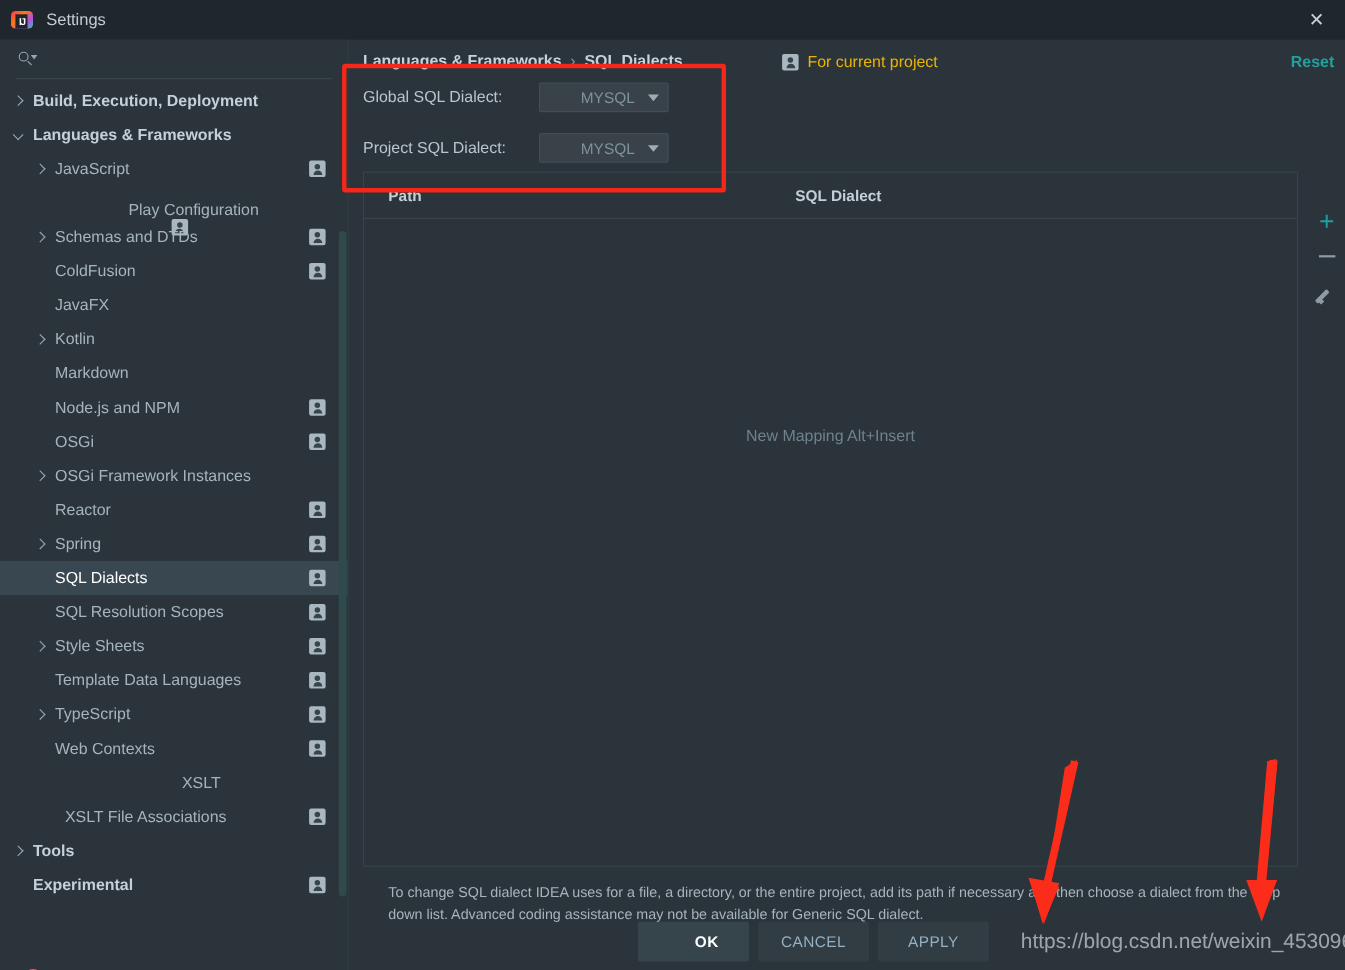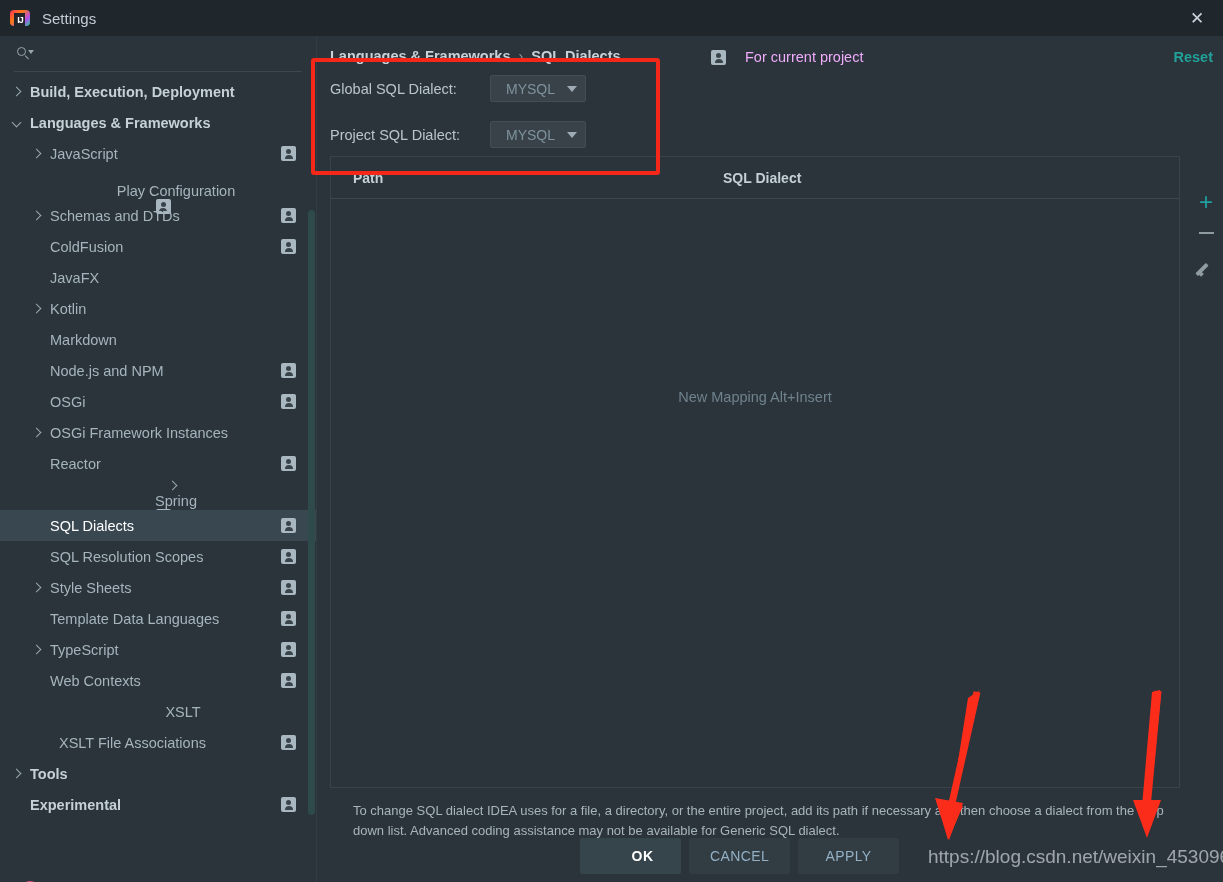--- a/index.html
+++ b/index.html
@@ -140,36 +140,36 @@
   }
   .breadcrumb {
     position: absolute; left: 13px; top: 12px;
     font-size: 14.5px; font-weight: bold; color: #c7d2da;
     display: flex; align-items: center; gap: 8px;
   }
   .breadcrumb .sep { color: #8c99a2; font-weight: normal; }
 
   .forproj {
     position: absolute; left: 394px; top: 13px;
-    display: flex; align-items: flex-end; gap: 19px;
-    font-size: 14.5px; color: #f0abfc;
+    display: flex; align-items: flex-start; gap: 8px;
+    font-size: 14.5px; color: #eab308;
   }
   .reset-link {
     position: absolute; right: 10px; top: 13px;
     font-size: 14.5px; font-weight: bold; color: #21a19a;
   }
 
   .dialect-row {
     position: absolute; display: flex; align-items: center;
   }
   .dialect-row .lbl {
     font-size: 14.5px; color: #b9c5cd; width: 160px;
   }
   .combo {
-    width: 96px; height: 27px; background: #394249;
+    width: 118px; height: 27px; background: #394249;
     border: 1px solid #434d55; border-radius: 2px;
     display: flex; align-items: center; justify-content: flex-end;
     padding-right: 8px; gap: 12px;
   }
   .combo .val { font-size: 14px; color: #7e929d; }
   .combo .arrow {
     width: 0; height: 0;
     border-left: 5px solid transparent; border-right: 5px solid transparent;
     border-top: 6px solid #9fabb4;
   }
@@ -332,21 +332,21 @@
         </div>
         <div class="tree-item" style="padding-left: 30px;">
           <span class="twisty closed"></span>
           <span class="tree-label" style="margin-left: 6px;">OSGi Framework Instances</span>
         </div>
         <div class="tree-item" style="padding-left: 30px;">
           <span class="twisty "></span>
           <span class="tree-label" style="margin-left: 6px;">Reactor</span>
           <span class="proj-badge"></span>
         </div>
-        <div class="tree-item" style="padding-left: 30px; flex-direction: column;">
+        <div class="tree-item" style="padding-left: 30px;">
           <span class="twisty closed"></span>
           <span class="tree-label" style="margin-left: 6px;">Spring</span>
           <span class="proj-badge"></span>
         </div>
         <div class="tree-item selected" style="padding-left: 30px;">
           <span class="twisty "></span>
           <span class="tree-label" style="margin-left: 6px;">SQL Dialects</span>
           <span class="proj-badge"></span>
         </div>
         <div class="tree-item" style="padding-left: 30px;">

